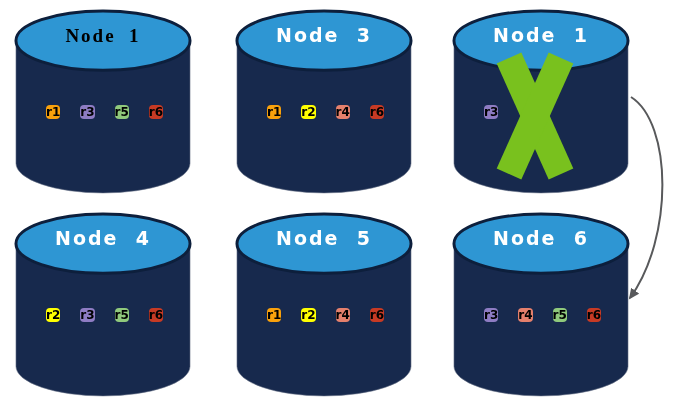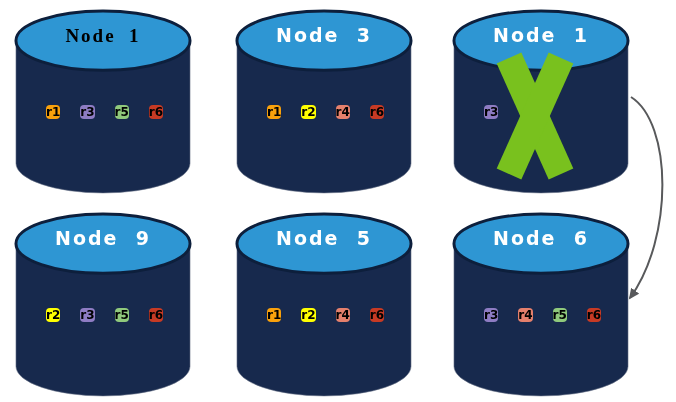--- a/index.html
+++ b/index.html
@@ -136,21 +136,21 @@
       <svg class="fail-x" viewBox="0 0 96 128" aria-hidden="true" style="display: block;">
         <line x1="22" y1="6" x2="74" y2="122" style="stroke: rgb(121, 193, 30);"></line>
         <line x1="74" y1="6" x2="22" y2="122" style="stroke: rgb(121, 193, 30);"></line>
       </svg>
     </div>
     <div class="node pos-3">
       <svg class="cyl" viewBox="0 0 182 190" aria-hidden="true">
         <path class="cyl-body" d="M3,33 L3,157 A88,30 0 0 0 179,157 L179,33 Z" style="fill: rgb(23, 41, 77);"></path>
         <ellipse class="cyl-top" cx="91" cy="33" rx="88" ry="30" style="fill: rgb(46, 150, 211); stroke: rgb(13, 31, 60);"></ellipse>
       </svg>
-      <div class="node-title" style="color: rgb(255, 255, 255);">Node  9</div>
+      <div class="node-title" style="color: rgb(255, 255, 255);">Node  4</div>
       <div class="replicas">
         <div class="replica" style="background: rgb(255, 255, 0); color: rgb(0, 0, 0);">r2</div>
         <div class="replica" style="background: rgb(142, 124, 195); color: rgb(0, 0, 0);">r3</div>
         <div class="replica" style="background: rgb(144, 201, 124); color: rgb(0, 0, 0);">r5</div>
         <div class="replica" style="background: rgb(199, 58, 36); color: rgb(0, 0, 0);">r6</div>
       </div>
 
     </div>
     <div class="node pos-4">
       <svg class="cyl" viewBox="0 0 182 190" aria-hidden="true">

